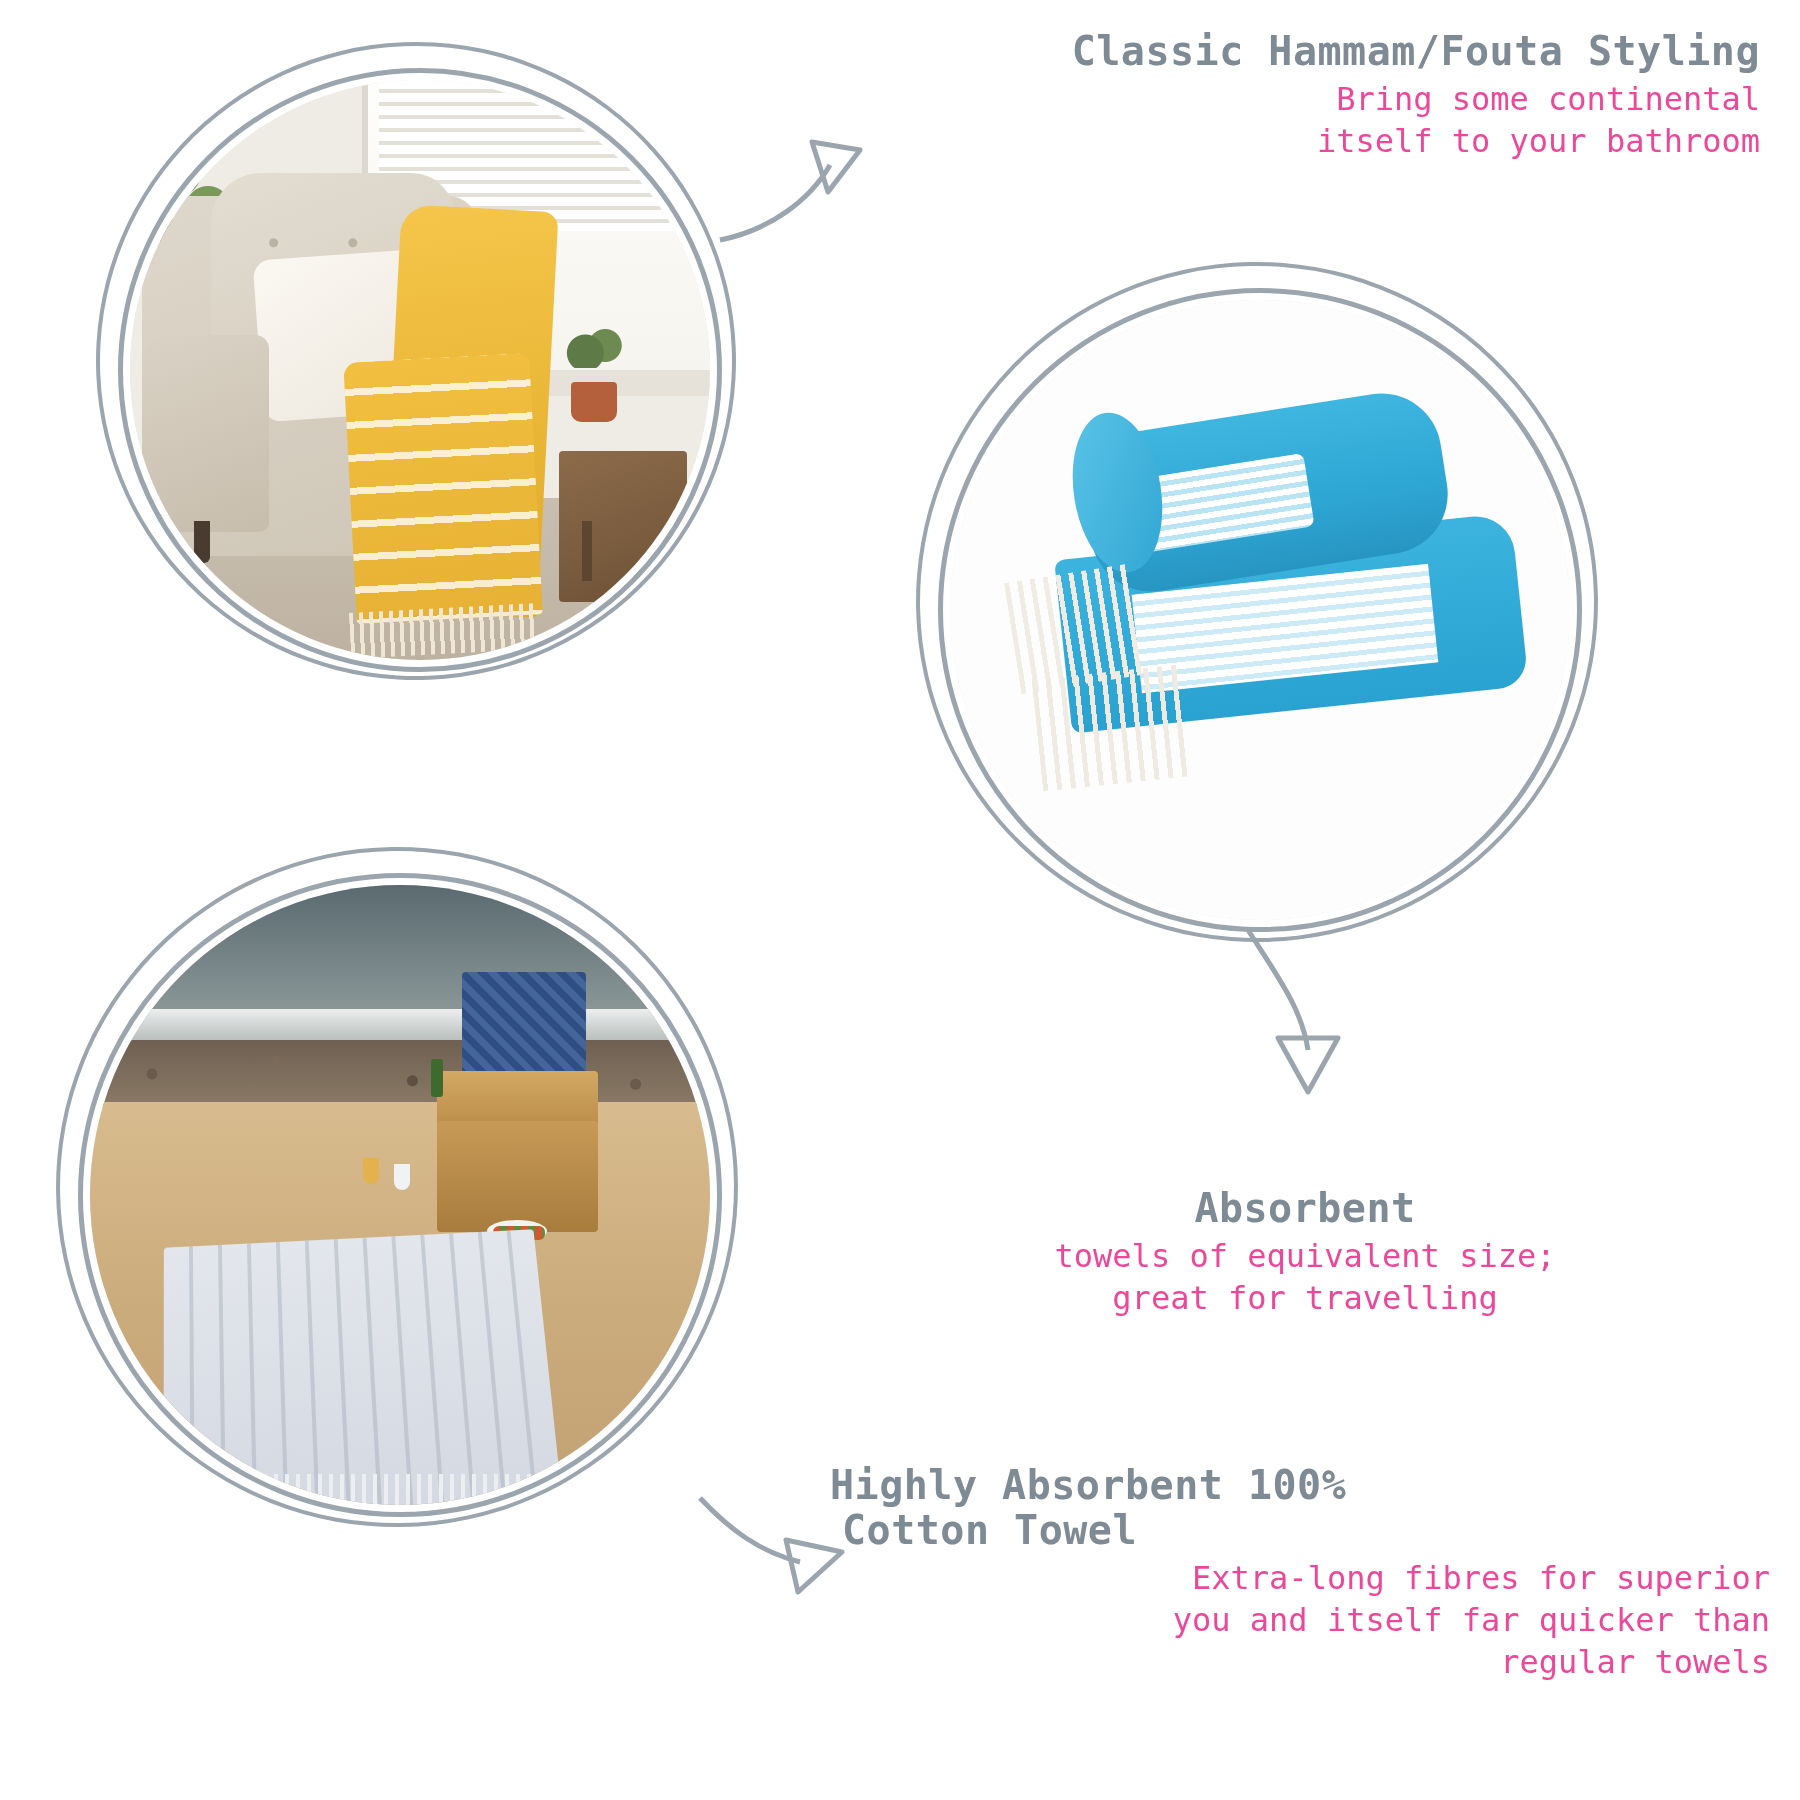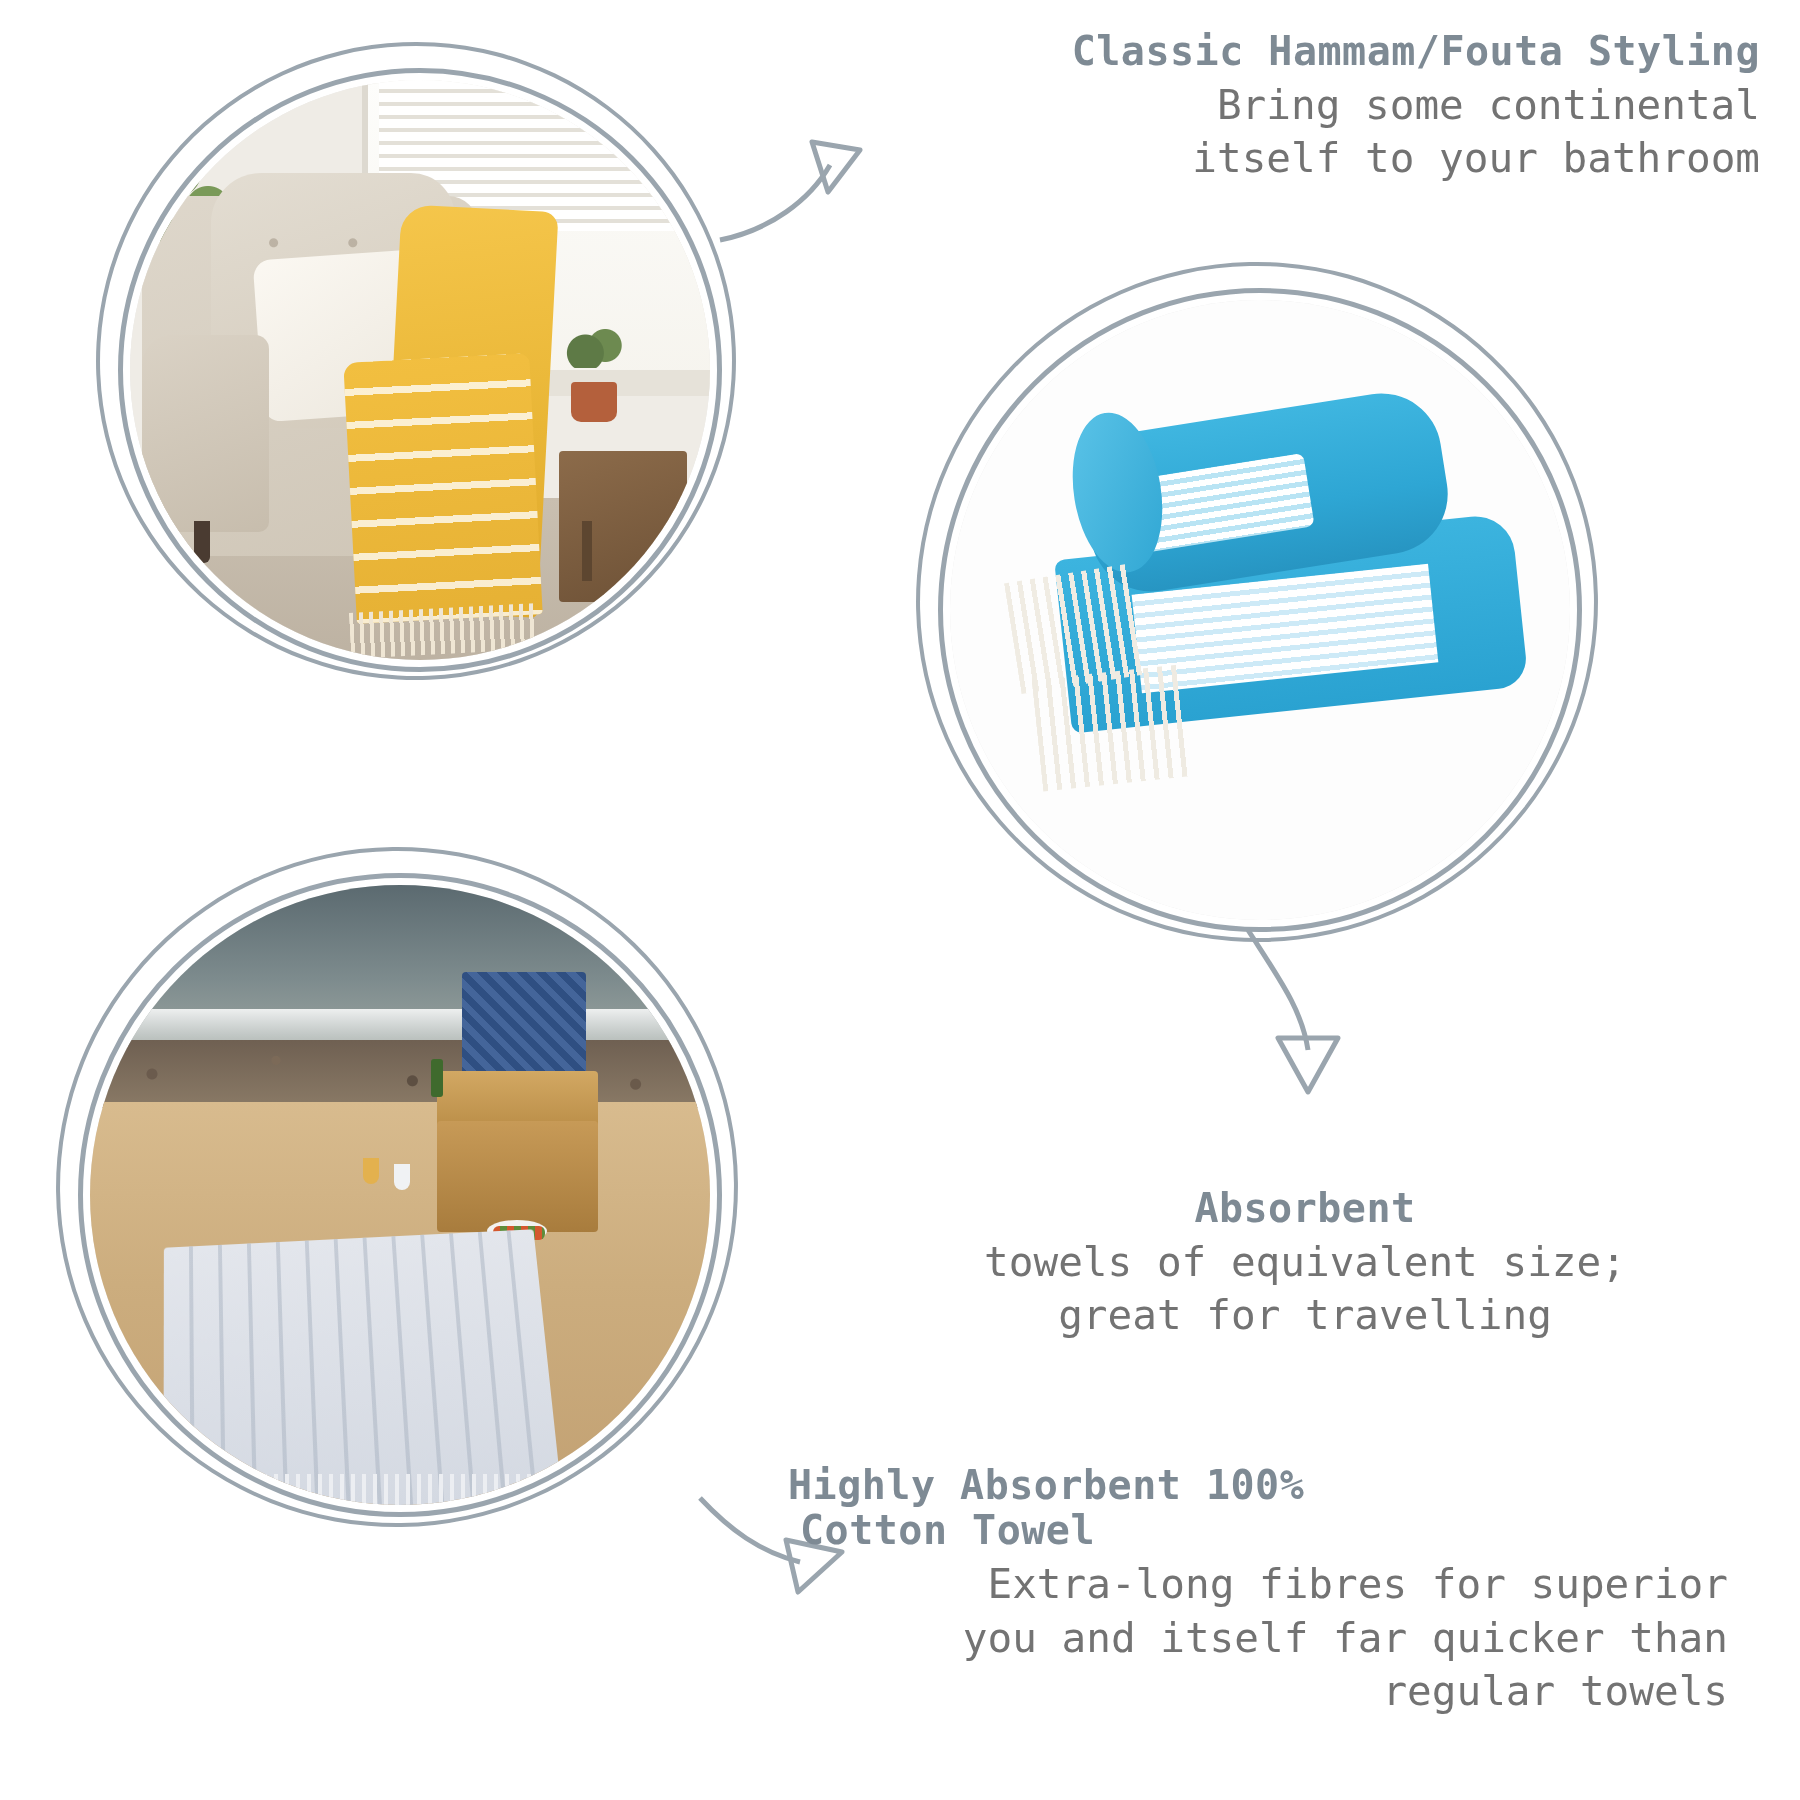--- a/index.html
+++ b/index.html
@@ -47,22 +47,22 @@
     font-family: "DejaVu Sans Mono", monospace;
     font-weight: bold;
     font-size: 40px;
     letter-spacing: 0.5px;
     color: #7e8a94;
     line-height: 1.18;
   }
   .callout p {
     margin: 0;
     font-family: "DejaVu Sans Mono", monospace;
-    font-size: 41px;
-    color: #737373;
+    font-size: 32px;
+    color: #ec4899;
     line-height: 1.30;
   }
   .right-align { text-align: right; }
   .center-align { text-align: center; }
 
   .arrow {
     position: absolute;
     pointer-events: none;
   }
 
@@ -378,21 +378,21 @@
     <p>Bring some continental</p>
     <p>itself to your bathroom</p>
   </div>
 
   <div class="callout center-align" style="left:840px; top:1185px; width:930px;">
     <h2>Absorbent</h2>
     <p>towels of equivalent size;</p>
     <p>great for travelling</p>
   </div>
 
-  <div class="callout right-align" style="left:788px; top:1462px; width:940px;">
+  <div class="callout right-align" style="left:830px; top:1462px; width:940px;">
     <h2 style="text-align:left;">Highly Absorbent 100%</h2>
     <h2 style="text-align:left; margin-top:-6px;margin-left:12px;">Cotton Towel</h2>
     <p>Extra-long fibres for superior</p>
     <p>you and itself far quicker than</p>
     <p>regular towels</p>
   </div>
 
 </div>
 
 </body></html>

